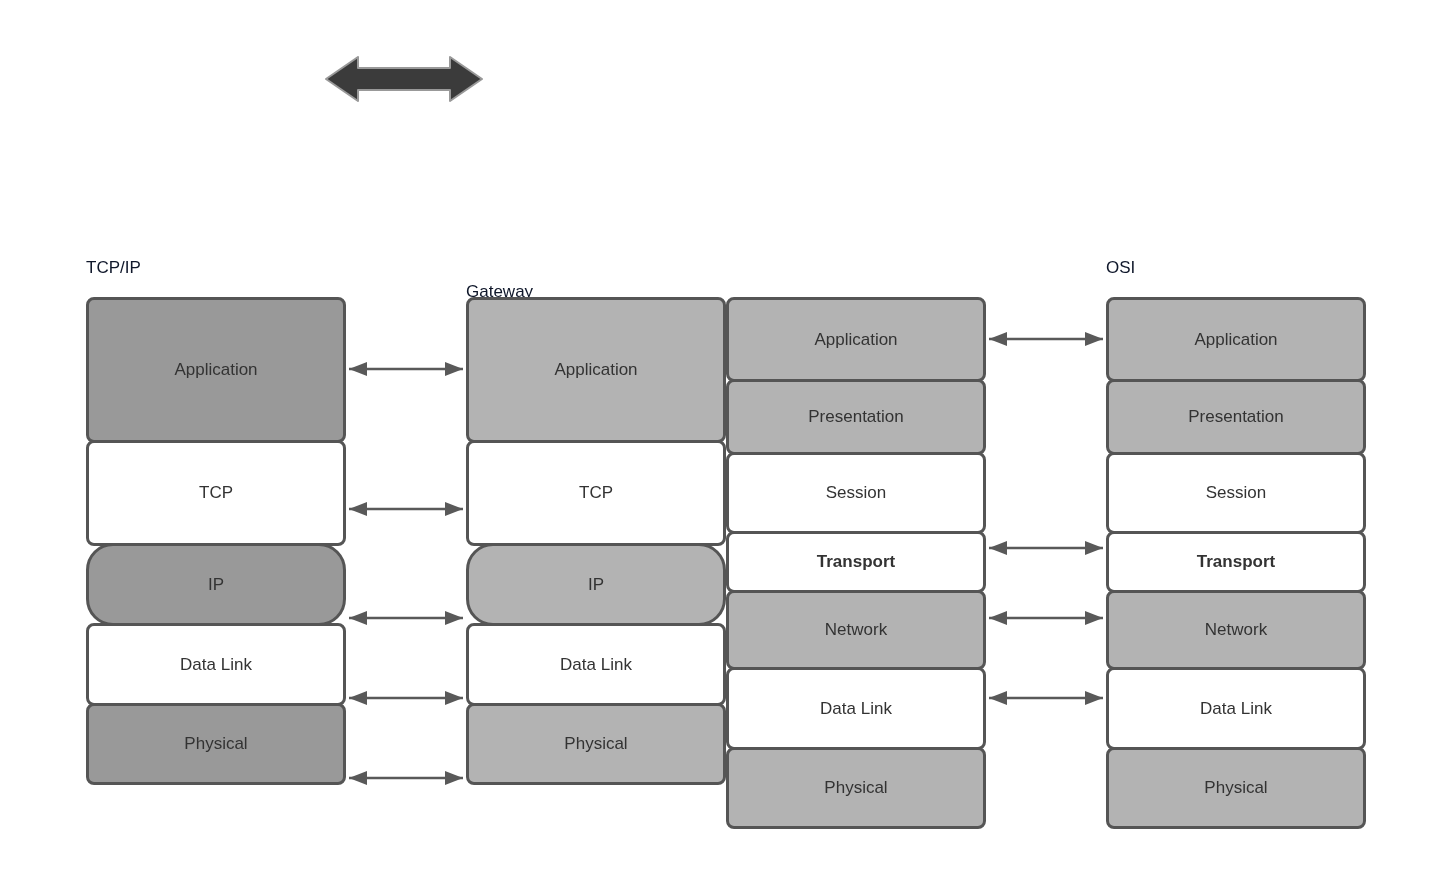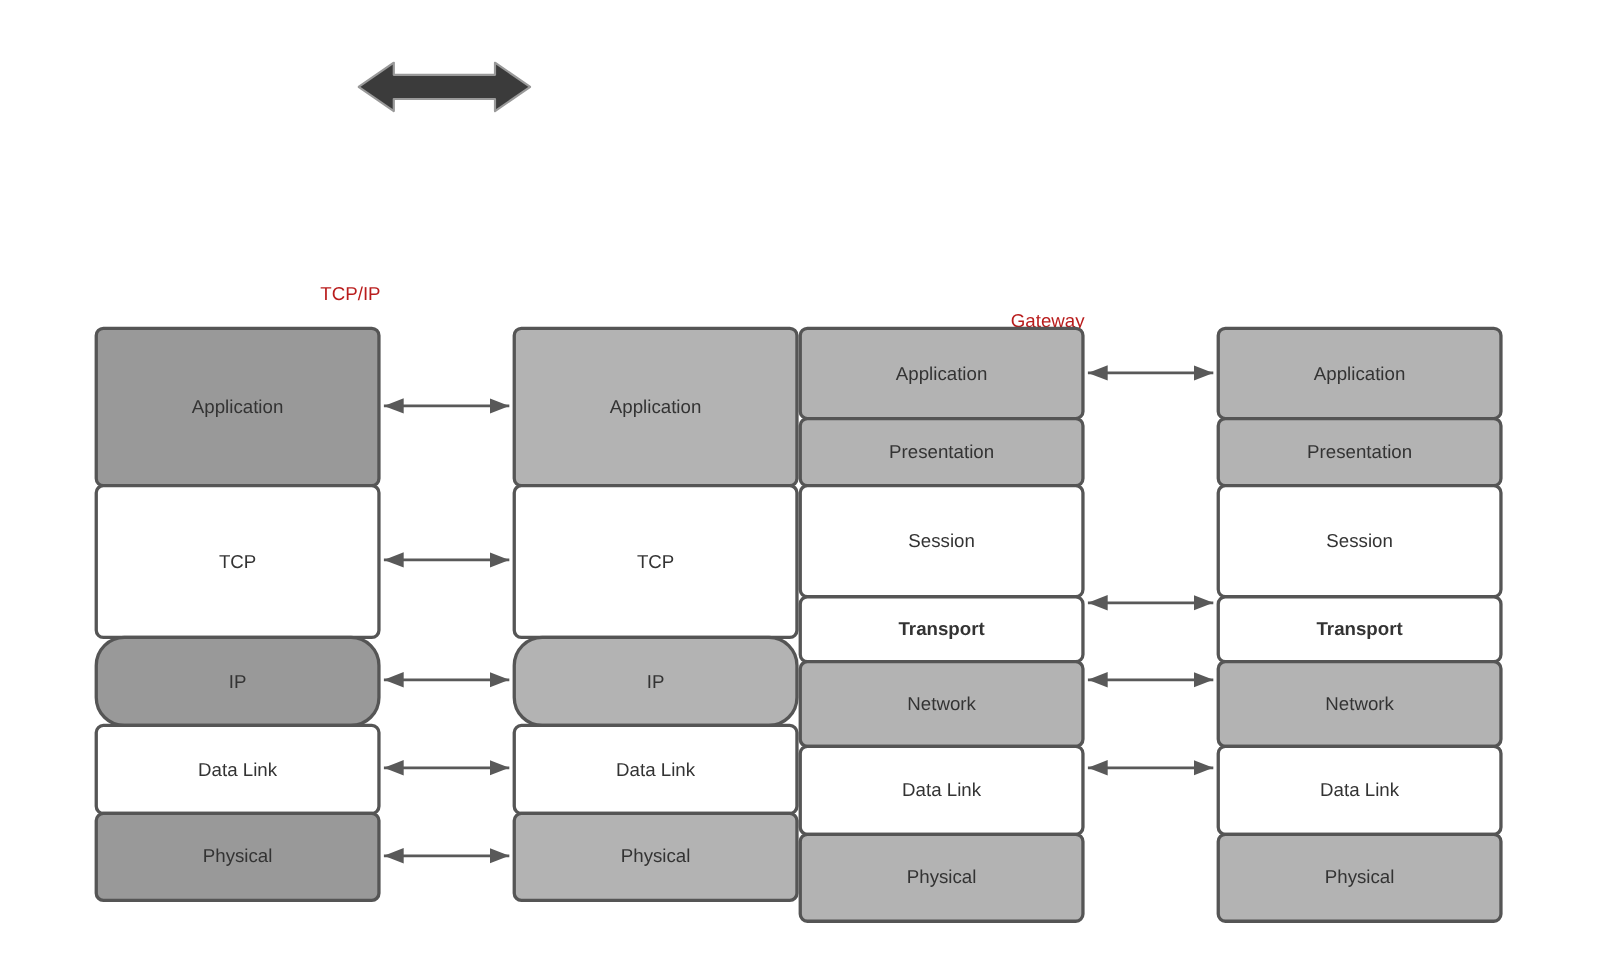--- a/index.html
+++ b/index.html
@@ -2,21 +2,21 @@
 <html><head>
 <meta charset="utf-8">
 <style>
   html,body{margin:0;padding:0;background:#ffffff;}
   .canvas{
     position:relative;width:1452px;height:880px;background:#ffffff;overflow:hidden;
     font-family:"Liberation Sans", sans-serif;
   }
   .col-header{
     position:absolute;top:256px;height:24px;line-height:24px;
-    text-align:right;font-size:17px;color:#b91c1c;
+    text-align:left;font-size:17px;color:#0f172a;
   }
   .hdr-tcpip{left:86px;width:260px;}
   .hdr-gateway{left:466px;width:520px;margin-top:24px;}
   .hdr-osi{left:1106px;width:260px;}
 
   .stack{position:absolute;top:297px;width:260px;display:flex;flex-direction:column;}
   .stack-tcpip{left:86px;}
   .stack-gwleft{left:466px;}
   .stack-gwright{left:726px;}
   .stack-osi{left:1106px;}
@@ -25,47 +25,48 @@
     box-sizing:border-box;border:3px solid #555555;border-radius:8px;
     display:flex;align-items:center;justify-content:center;
     font-size:17px;color:#333333;position:relative;
   }
   .box + .box{margin-top:-3px;}
   .box[data-shade="dark"]{background:#999999;}
   .box[data-shade="light"]{background:#b3b3b3;}
   .box[data-shade="white"]{background:#ffffff;}
 
   .rows5 .box:nth-child(1){height:146px;}
-  .rows5 .box:nth-child(2){height:141px;}
+  .rows5 .box:nth-child(2){height:106px;}
   .rows5 .box:nth-child(3){height:83px;border-radius:27px;}
   .rows5 .box:nth-child(4){height:83px;}
   .rows5 .box:nth-child(5){height:82px;}
 
   .rows7 .box:nth-child(1){height:85px;}
-  .rows7 .box:nth-child(2){height:64px;}
-  .rows7 .box:nth-child(3){height:104px;}
+  .rows7 .box:nth-child(2){height:76px;}
+  .rows7 .box:nth-child(3){height:82px;}
   .rows7 .box:nth-child(4){height:62px;font-weight:bold;}
   .rows7 .box:nth-child(5){height:80px;}
   .rows7 .box:nth-child(6){height:83px;}
   .rows7 .box:nth-child(7){height:82px;}
 
   .overlay{position:absolute;left:0;top:0;width:1452px;height:880px;pointer-events:none;}
   .big-arrow{position:absolute;left:325px;top:56px;}
 </style>
 </head>
 <body>
 
 <div class="canvas">
 
   <svg class="big-arrow" width="158" height="47" viewBox="0 0 158 47">
     <polygon points="1,23 33,1 33,12 125,12 125,1 157,23 125,45 125,34 33,34 33,45" fill="#3b3b3b" stroke="#999999" stroke-width="2" stroke-linejoin="round"></polygon>
   </svg>
 
   <div class="col-header hdr-tcpip">TCP/IP</div>
   <div class="col-header hdr-gateway">Gateway</div>
+  <div class="col-header hdr-osi">OSI</div>
 
   <div class="stack stack-tcpip rows5">
     <div class="box" data-shade="dark">
         <span>Application</span>
       </div>
     <div class="box" data-shade="white">
         <span>TCP</span>
       </div>
     <div class="box" data-shade="dark">
         <span>IP</span>

